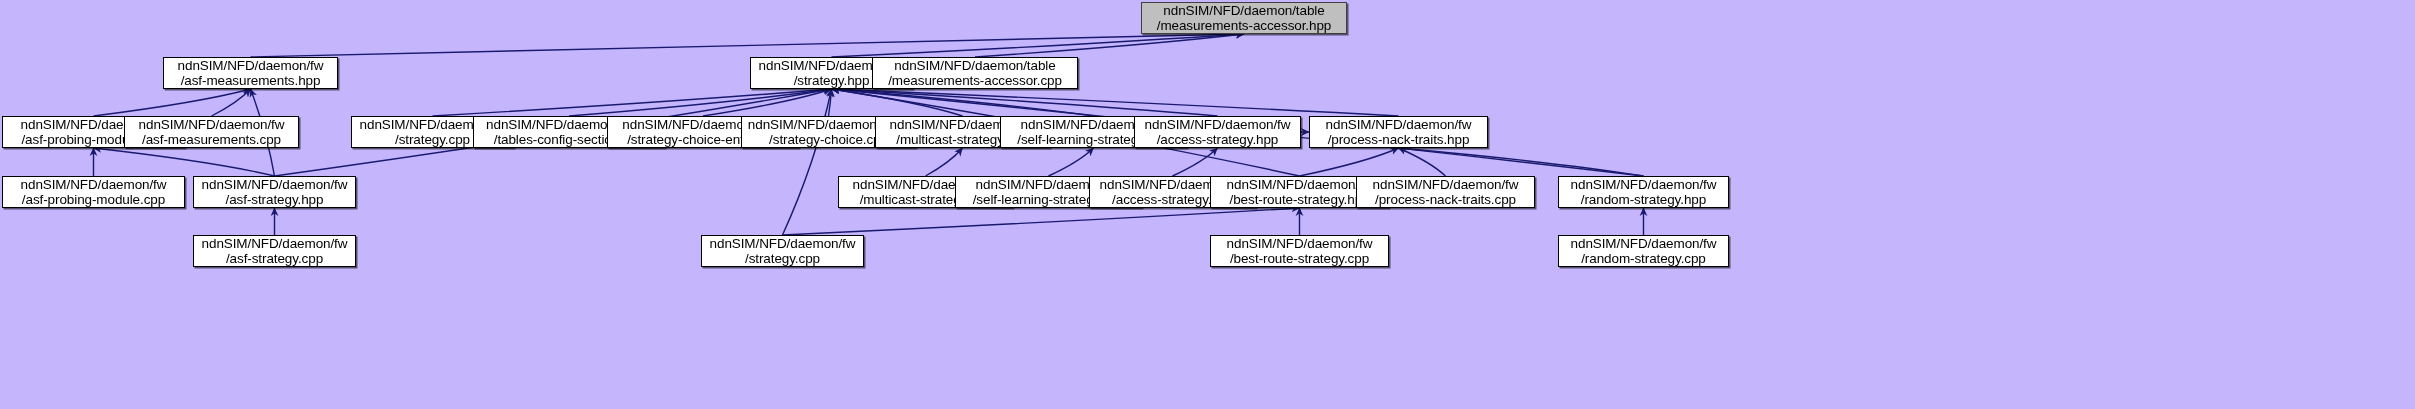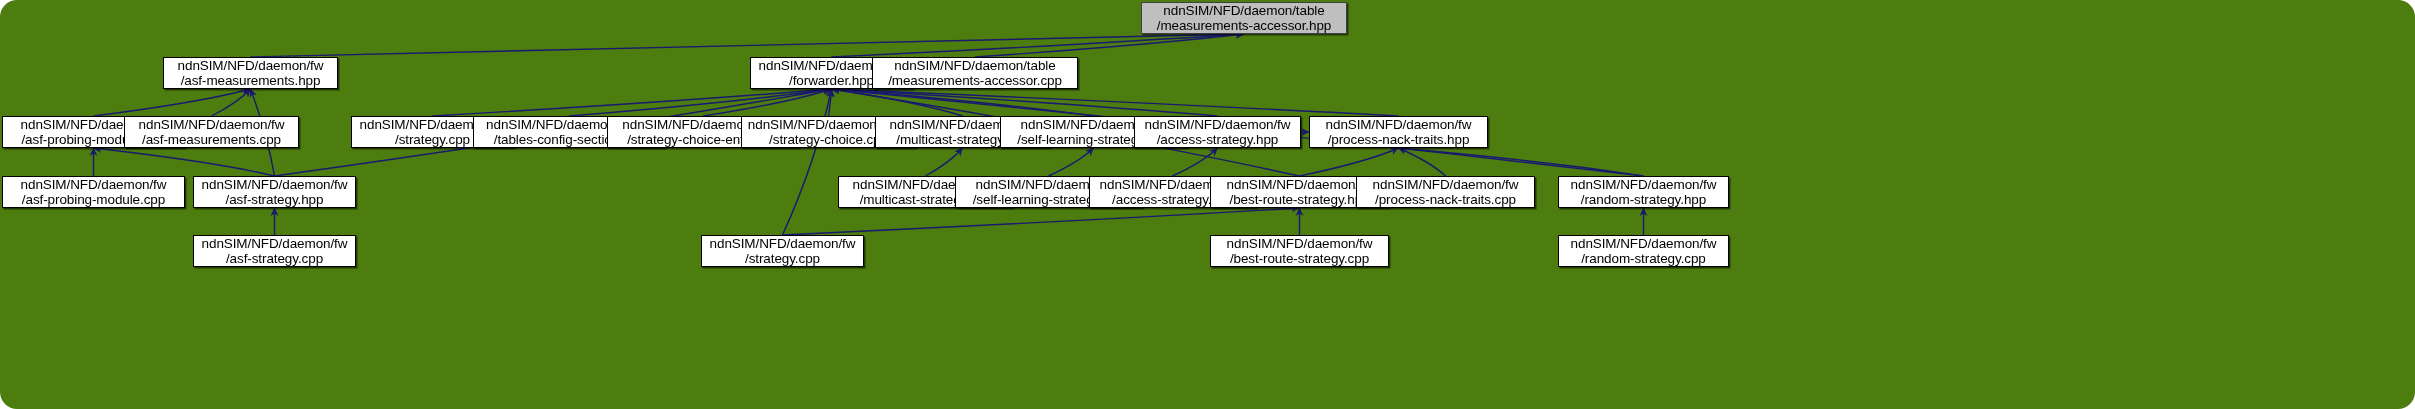--- a/index.html
+++ b/index.html
@@ -7,23 +7,22 @@
     padding: 0;
     background: #ffffff;
   }
   body {
     font-family: "Liberation Sans", sans-serif;
   }
   #graph {
     position: relative;
     width: 2415px;
     height: 409px;
-    background: #4d7c0f;
+    background: #c4b5fd;
     overflow: hidden;
-    border-radius: 17px;
   }
   #edges {
     position: absolute;
     left: 0;
     top: 0;
     width: 2415px;
     height: 409px;
     pointer-events: none;
   }
   .node {
@@ -92,21 +91,21 @@
         <path d="M1050,132 Q1145.5,132 1309,132" marker-end="url(#ah)"></path>
         <path d="M1299.5,176 Q1366.82,162 1398.5,148" marker-end="url(#ah)"></path>
         <path d="M1643.5,176 Q1555,162 1398.5,148" marker-end="url(#ah)"></path>
         <path d="M1256,192 Q1224.72,192 1210,192" marker-end="url(#ah)"></path>
         <path d="M782.5,235 Q1075,221.5 1299.5,208" marker-end="url(#ah)"></path>
       </g>
   </svg>
   <div id="node-layer">
       <div class="node root" style="left: 1141px; top: 2px; width: 206px; height: 32px;"><span class="ln">ndnSIM/NFD/daemon/table</span><span class="ln">/measurements-accessor.hpp</span></div>
       <div class="node" style="left: 163px; top: 57px; width: 175px; height: 32px;"><span class="ln">ndnSIM/NFD/daemon/fw</span><span class="ln">/asf-measurements.hpp</span></div>
-      <div class="node" style="left: 750px; top: 57px; width: 163px; height: 32px;"><span class="ln">ndnSIM/NFD/daemon/fw</span><span class="ln">/forwarder.hpp</span></div>
+      <div class="node" style="left: 750px; top: 57px; width: 163px; height: 32px;"><span class="ln">ndnSIM/NFD/daemon/fw</span><span class="ln">/strategy.hpp</span></div>
       <div class="node" style="left: 872px; top: 57px; width: 206px; height: 32px;"><span class="ln">ndnSIM/NFD/daemon/table</span><span class="ln">/measurements-accessor.cpp</span></div>
       <div class="node" style="left: 2px; top: 116px; width: 183px; height: 32px;"><span class="ln">ndnSIM/NFD/daemon/fw</span><span class="ln">/asf-probing-module.hpp</span></div>
       <div class="node" style="left: 124px; top: 116px; width: 175px; height: 32px;"><span class="ln">ndnSIM/NFD/daemon/fw</span><span class="ln">/asf-measurements.cpp</span></div>
       <div class="node" style="left: 351px; top: 116px; width: 163px; height: 32px;"><span class="ln">ndnSIM/NFD/daemon/fw</span><span class="ln">/strategy.cpp</span></div>
       <div class="node" style="left: 473px; top: 116px; width: 192px; height: 32px;"><span class="ln">ndnSIM/NFD/daemon/mgmt</span><span class="ln">/tables-config-section.cpp</span></div>
       <div class="node" style="left: 607px; top: 116px; width: 192px; height: 32px;"><span class="ln">ndnSIM/NFD/daemon/table</span><span class="ln">/strategy-choice-entry.cpp</span></div>
       <div class="node" style="left: 741px; top: 116px; width: 175px; height: 32px;"><span class="ln">ndnSIM/NFD/daemon/table</span><span class="ln">/strategy-choice.cpp</span></div>
       <div class="node" style="left: 875px; top: 116px; width: 175px; height: 32px;"><span class="ln">ndnSIM/NFD/daemon/fw</span><span class="ln">/multicast-strategy.hpp</span></div>
       <div class="node" style="left: 1000px; top: 116px; width: 187px; height: 32px;"><span class="ln">ndnSIM/NFD/daemon/fw</span><span class="ln">/self-learning-strategy.hpp</span></div>
       <div class="node" style="left: 1134px; top: 116px; width: 167px; height: 32px;"><span class="ln">ndnSIM/NFD/daemon/fw</span><span class="ln">/access-strategy.hpp</span></div>

